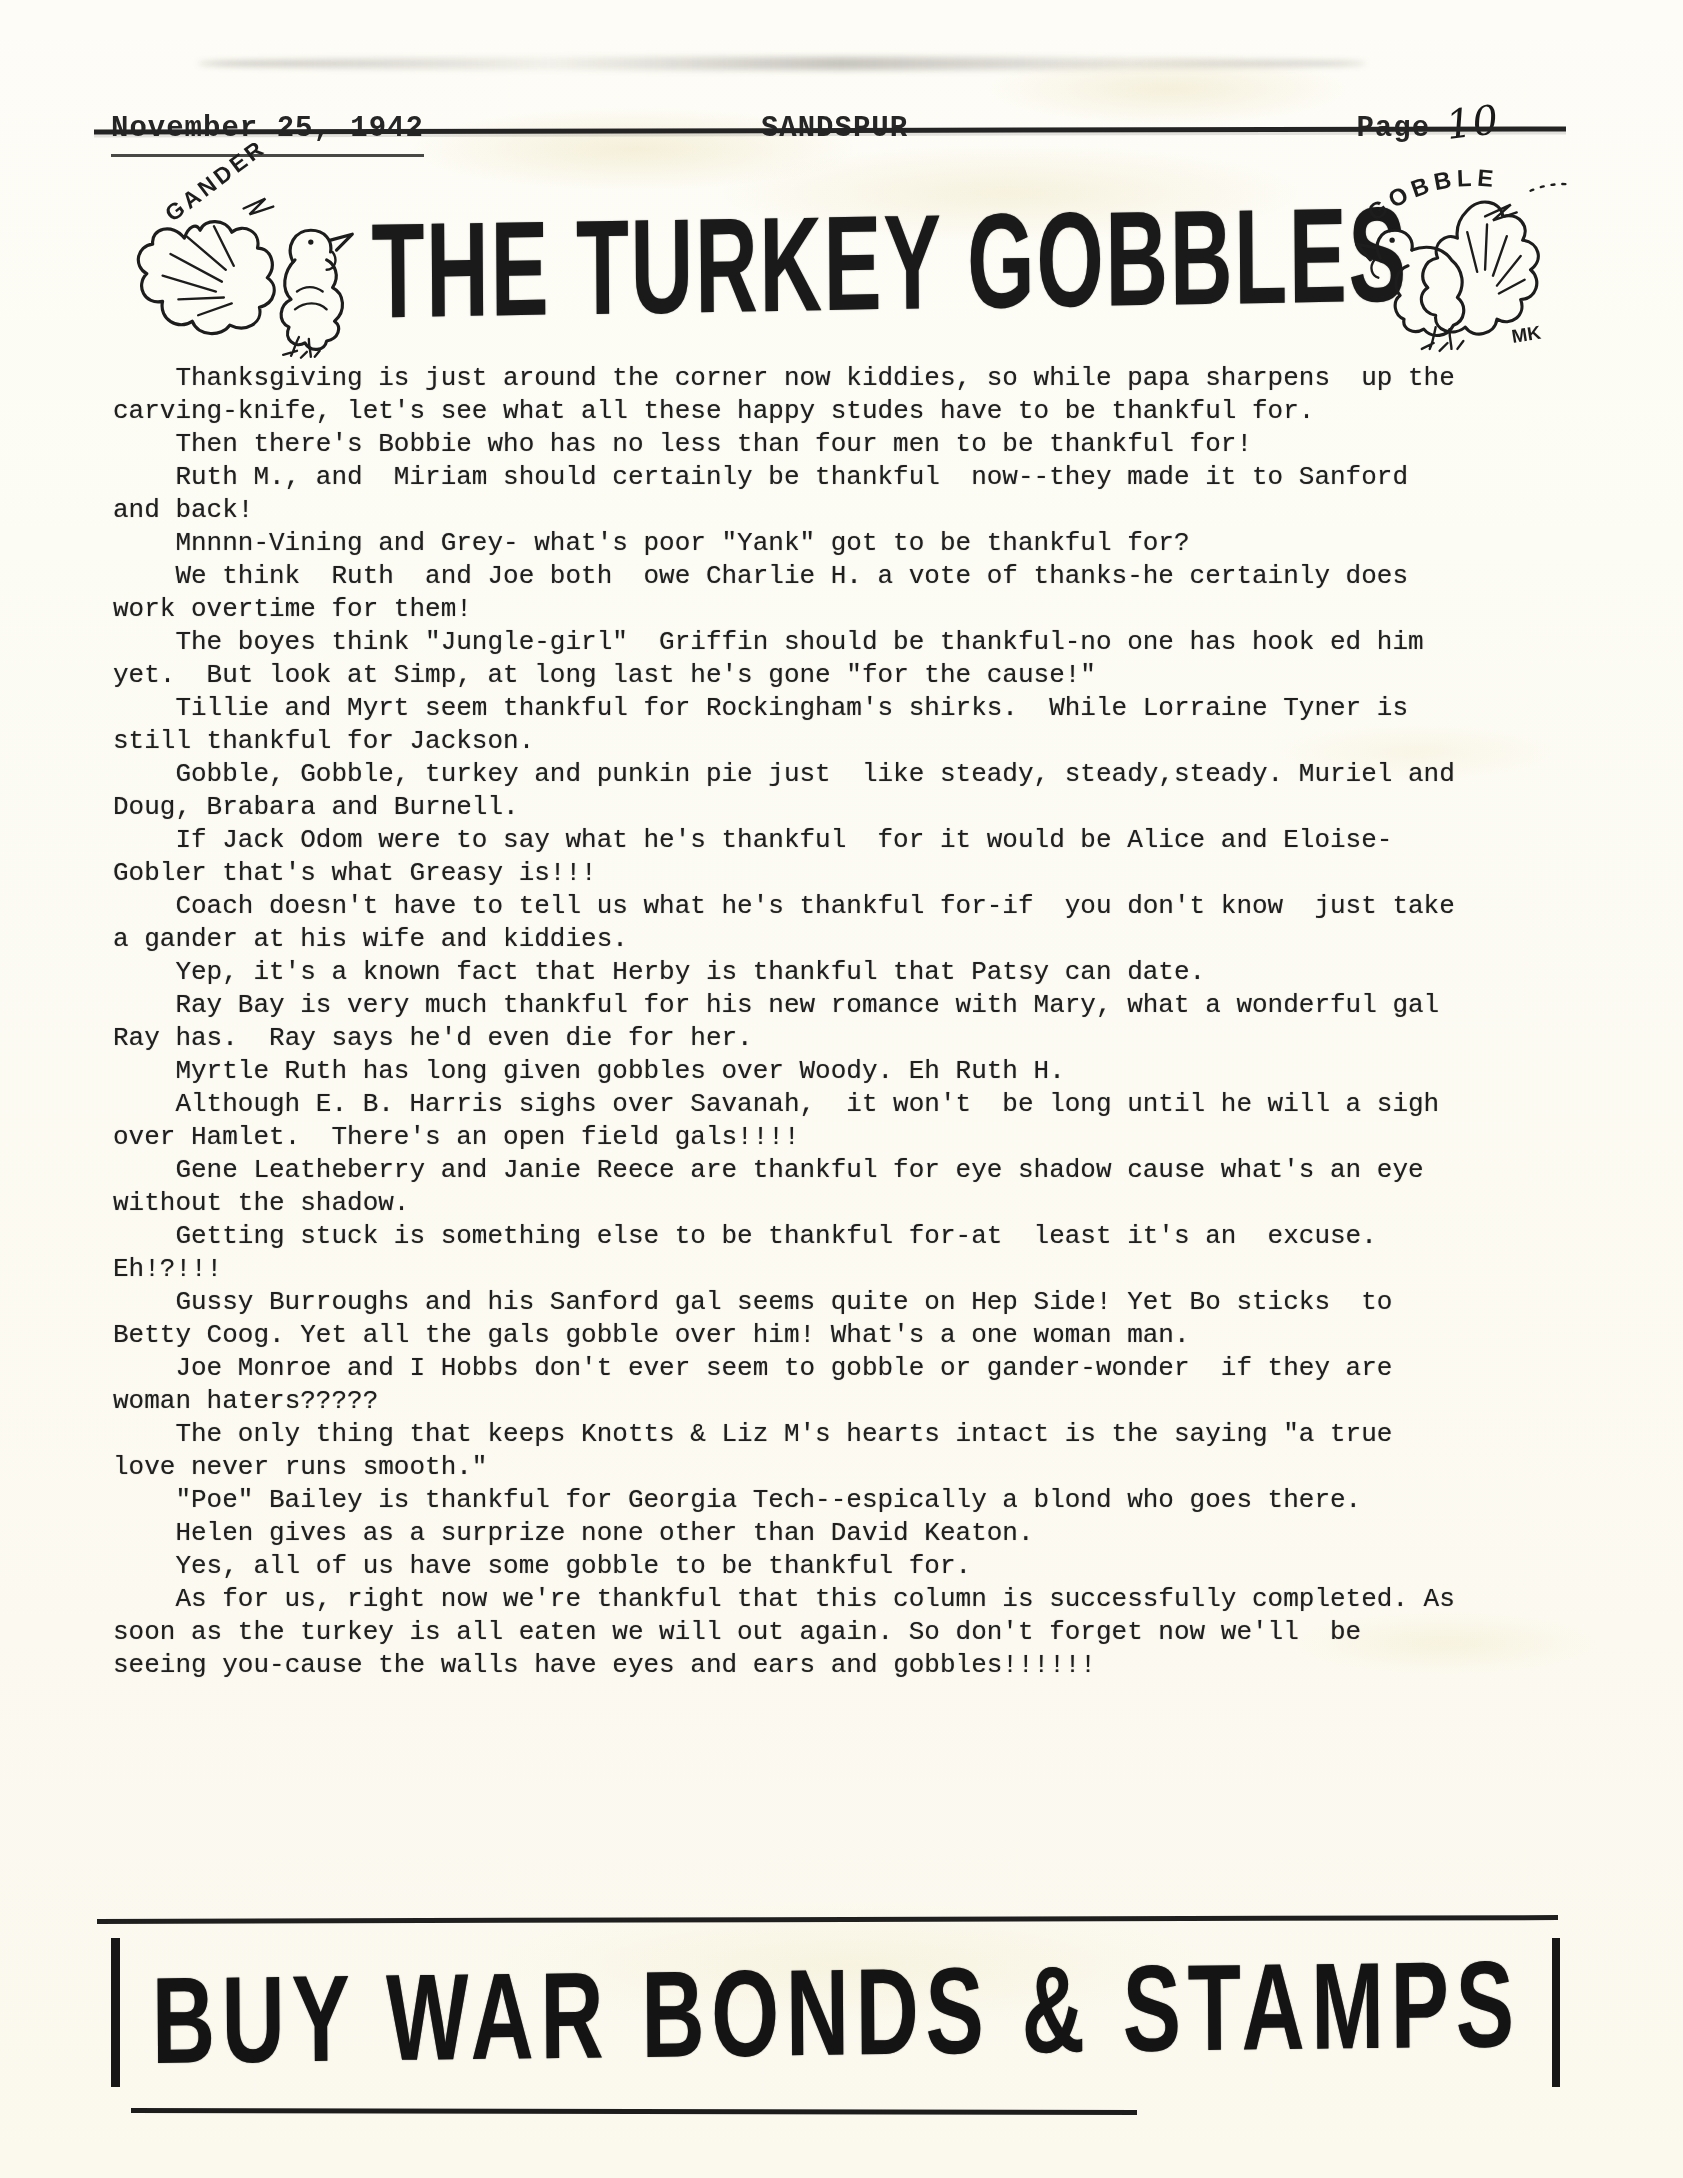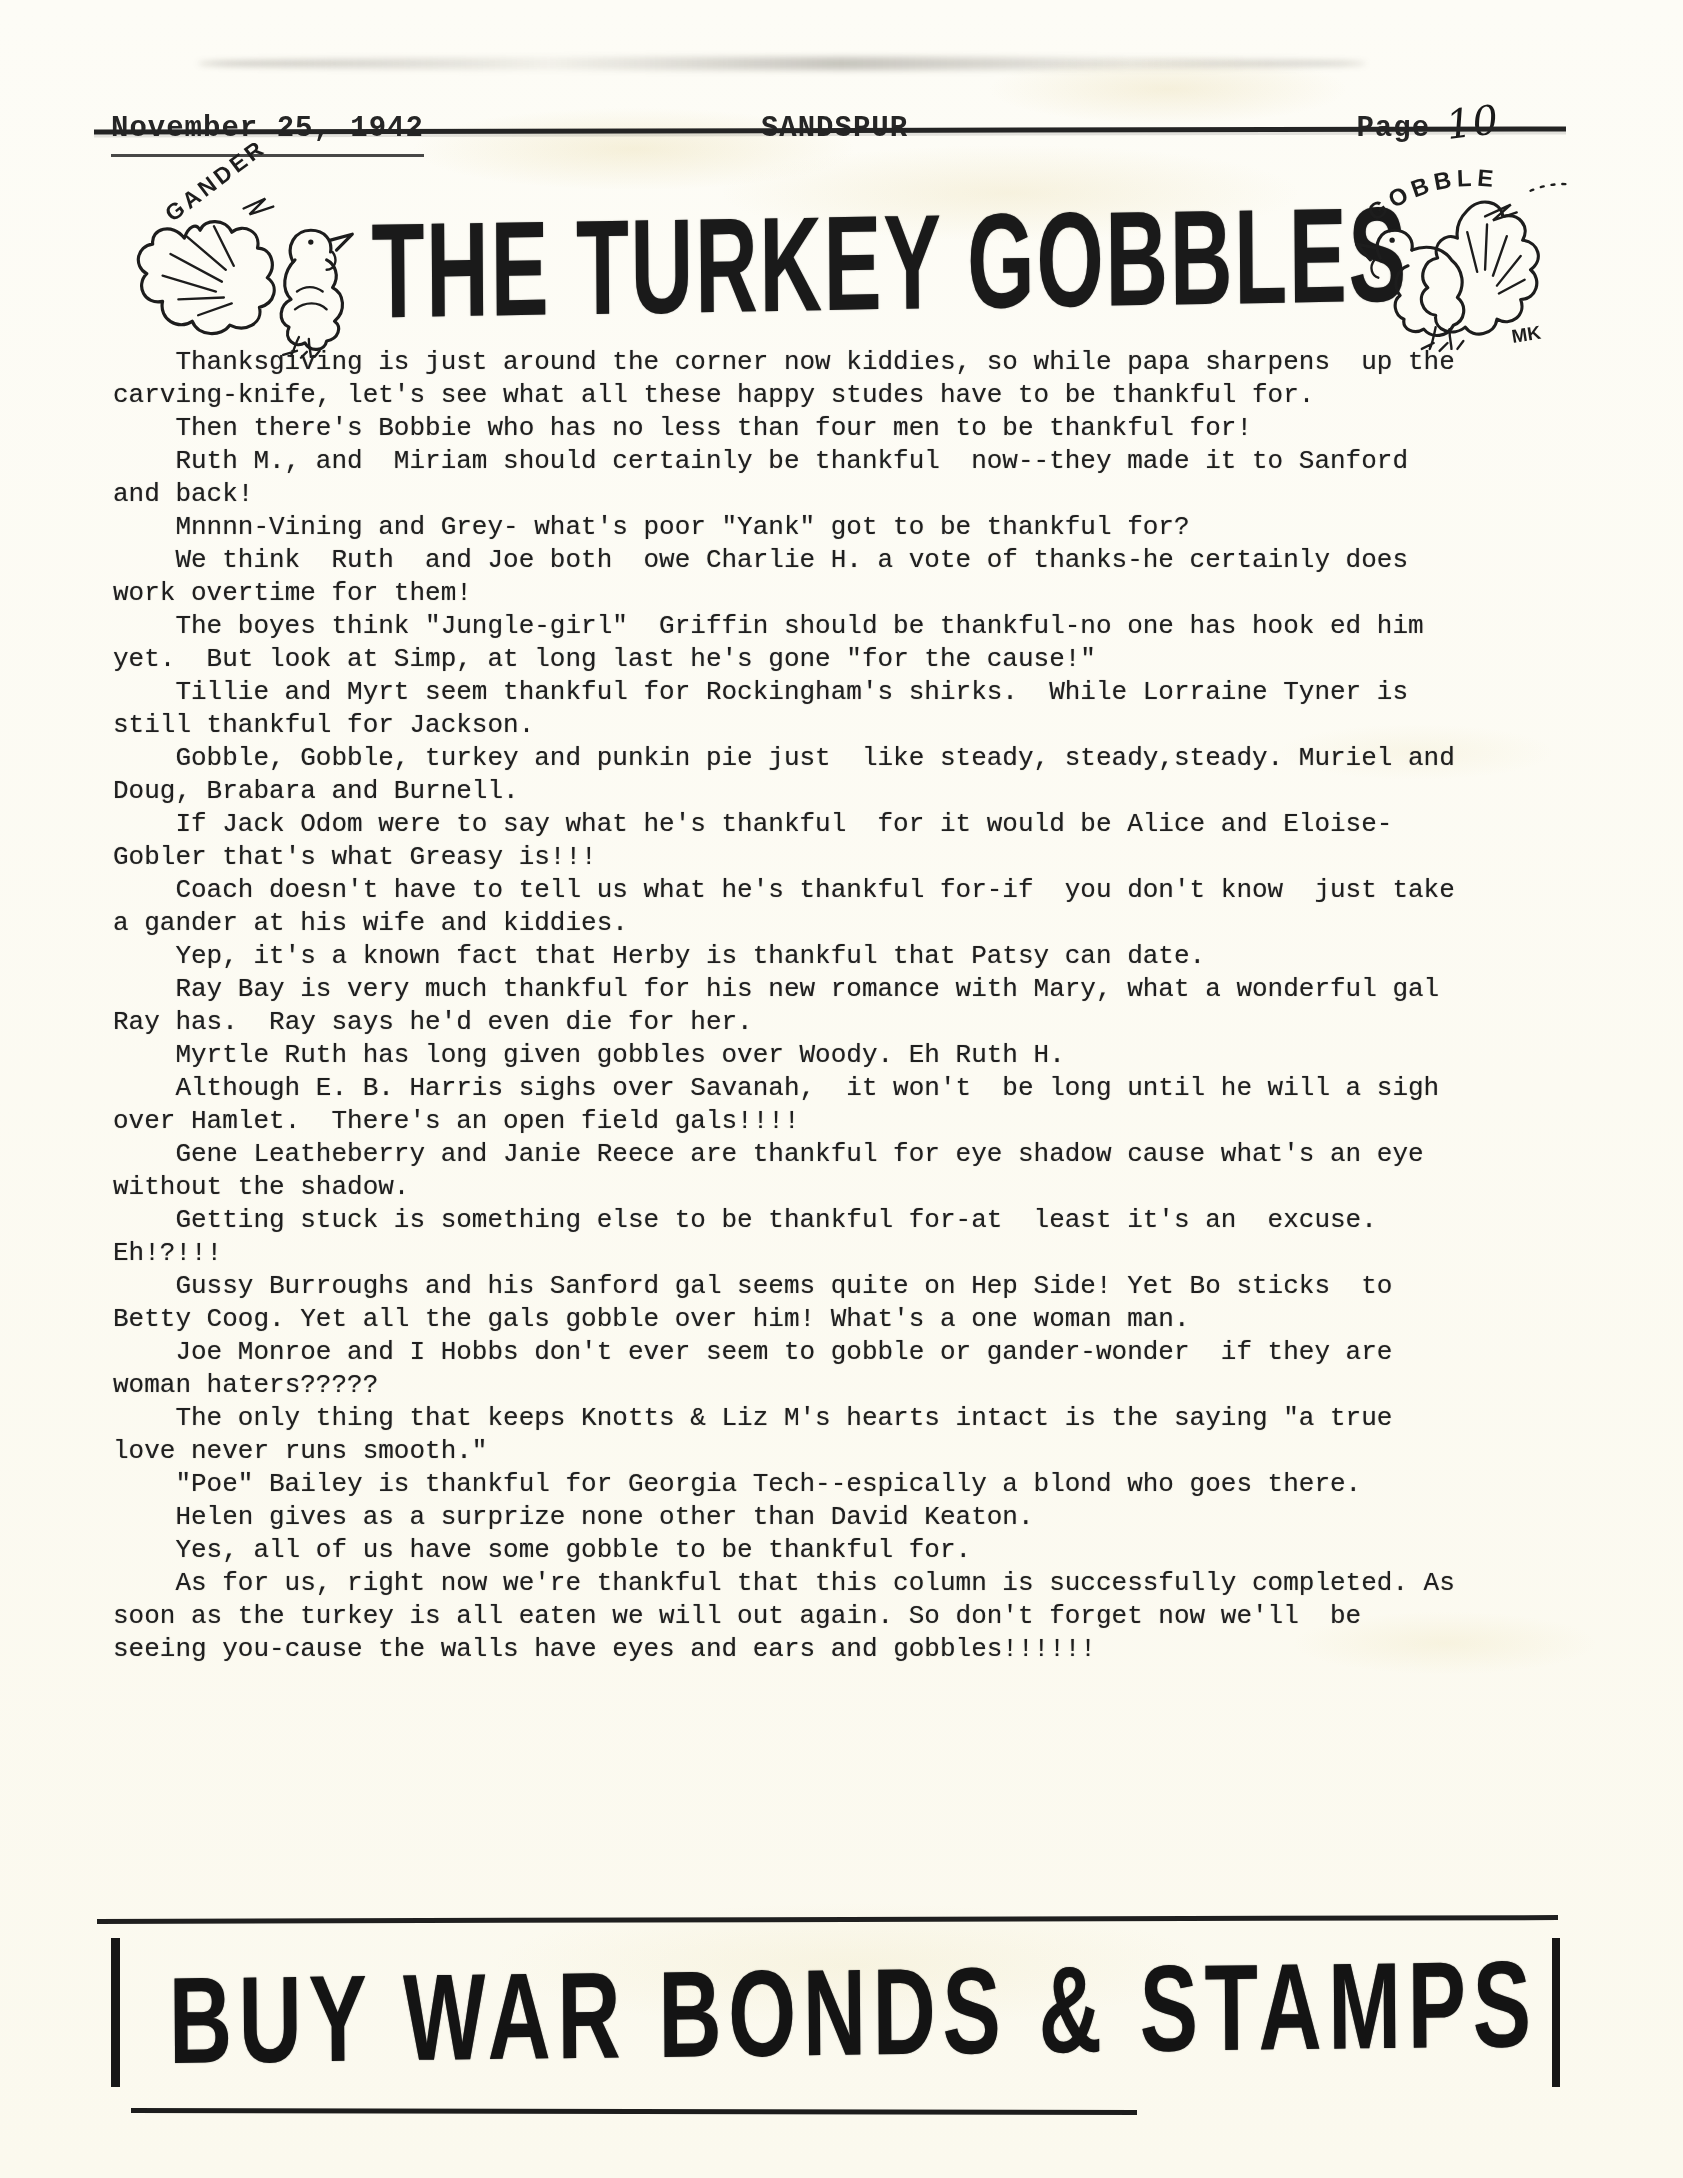--- a/index.html
+++ b/index.html
@@ -38,30 +38,30 @@
   .turkey-left{position:absolute;left:28px;top:4px;}
   .turkey-right{position:absolute;right:6px;top:12px;}
   .page-title{
     position:absolute;left:248px;right:255px;top:75px;margin:0;text-align:center;
     font-family:"Liberation Sans","DejaVu Sans",sans-serif;font-weight:700;
     font-size:91px;letter-spacing:2px;line-height:1.1;white-space:nowrap;
     transform:scale(0.95,1.48) rotate(-0.6deg);color:#1a1a1a;
     text-shadow:0 0 1px rgba(20,20,20,.5);
   }
   .article{
-    position:absolute;top:346px;left:113px;width:86ch;
+    position:absolute;top:362px;left:113px;width:86ch;
     font-size:26px;line-height:33px;color:#1f1f1f;
     text-shadow:0 0 1px rgba(25,25,25,.5);
   }
   .para{margin:0;text-indent:4ch;white-space:pre-wrap;}
   .footer-rule{position:absolute;top:1917px;left:97px;width:1461px;height:5px;background:#1f1f1f;transform:rotate(-0.15deg);}
   .banner{
     position:absolute;top:1938px;left:111px;width:1432px;height:149px;
     border-left:9px solid #171717;border-right:8px solid #171717;
-    display:flex;align-items:center;justify-content:flex-end;
+    display:flex;align-items:center;justify-content:center;
   }
   .banner-text{
     font-family:"Liberation Sans","DejaVu Sans",sans-serif;font-weight:700;
     font-size:89px;letter-spacing:7px;white-space:nowrap;color:#141414;
     transform:scale(0.98,1.38) rotate(-0.5deg);
     text-shadow:0 0 1px rgba(15,15,15,.6);
   }
   .banner-underline{position:absolute;top:2109px;left:131px;width:1006px;height:5px;background:#1d1d1d;transform:rotate(0.12deg);}
   .turkey-stroke{stroke:#1d1d1d;stroke-width:3.2;fill:none;stroke-linecap:round;stroke-linejoin:round;}
   .turkey-thin{stroke:#1d1d1d;stroke-width:2.4;fill:none;stroke-linecap:round;}

